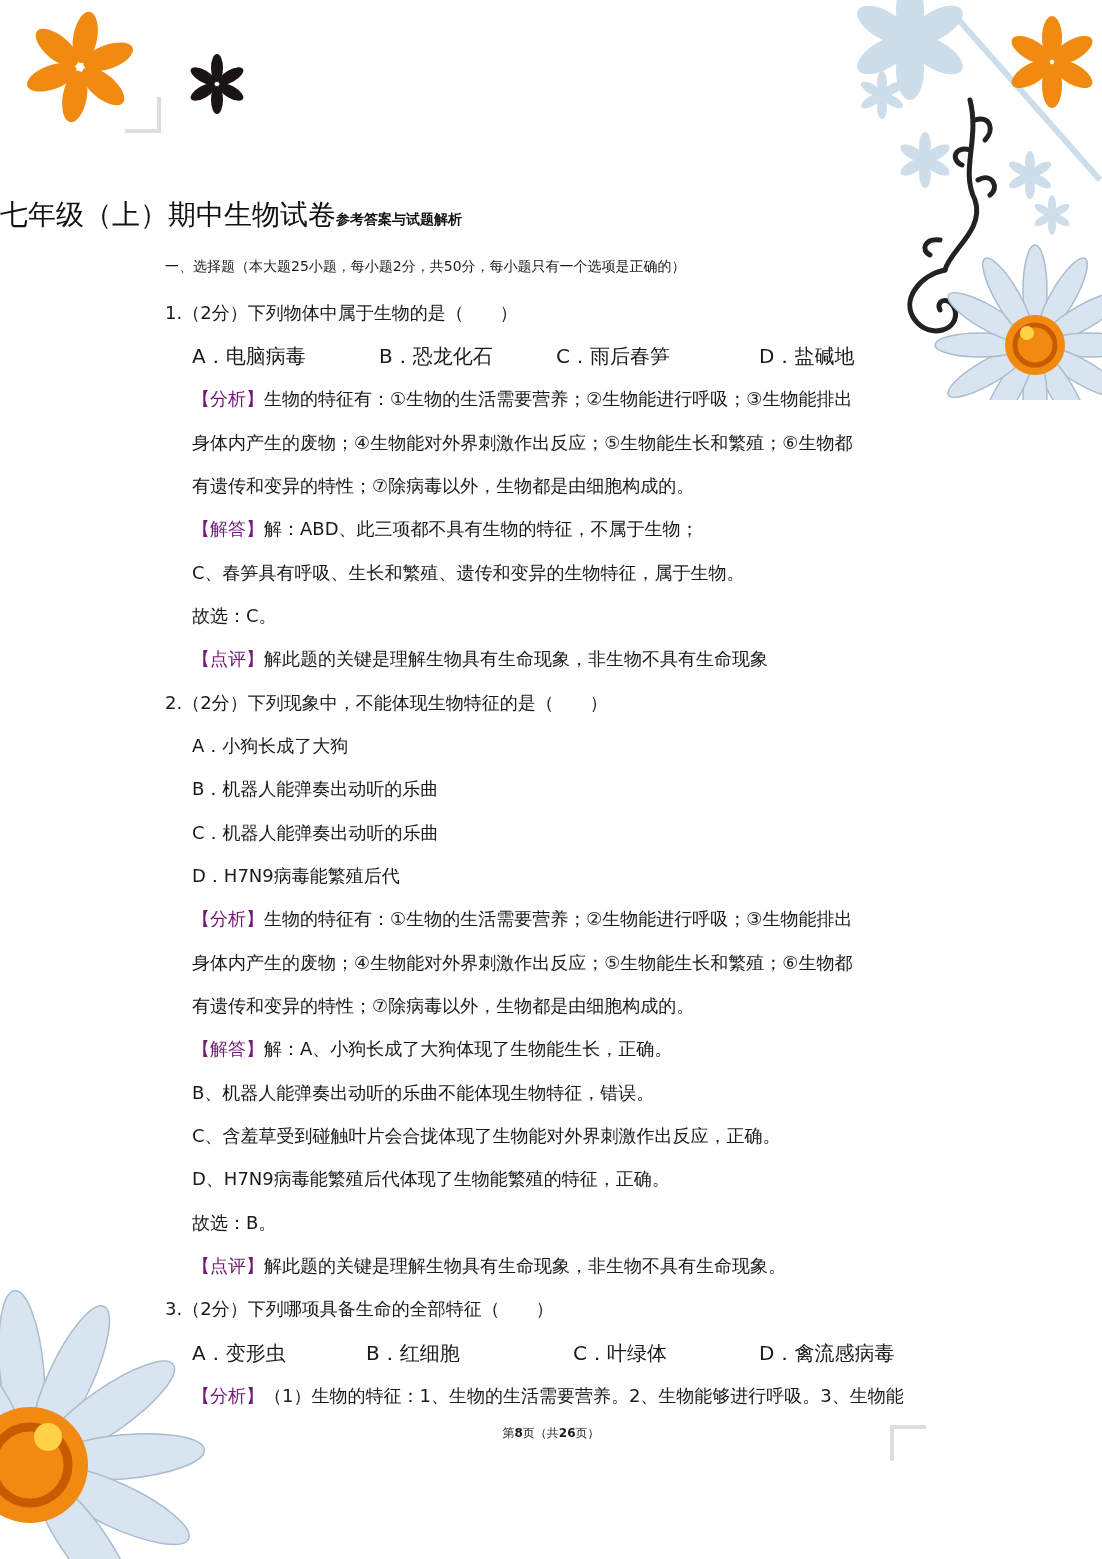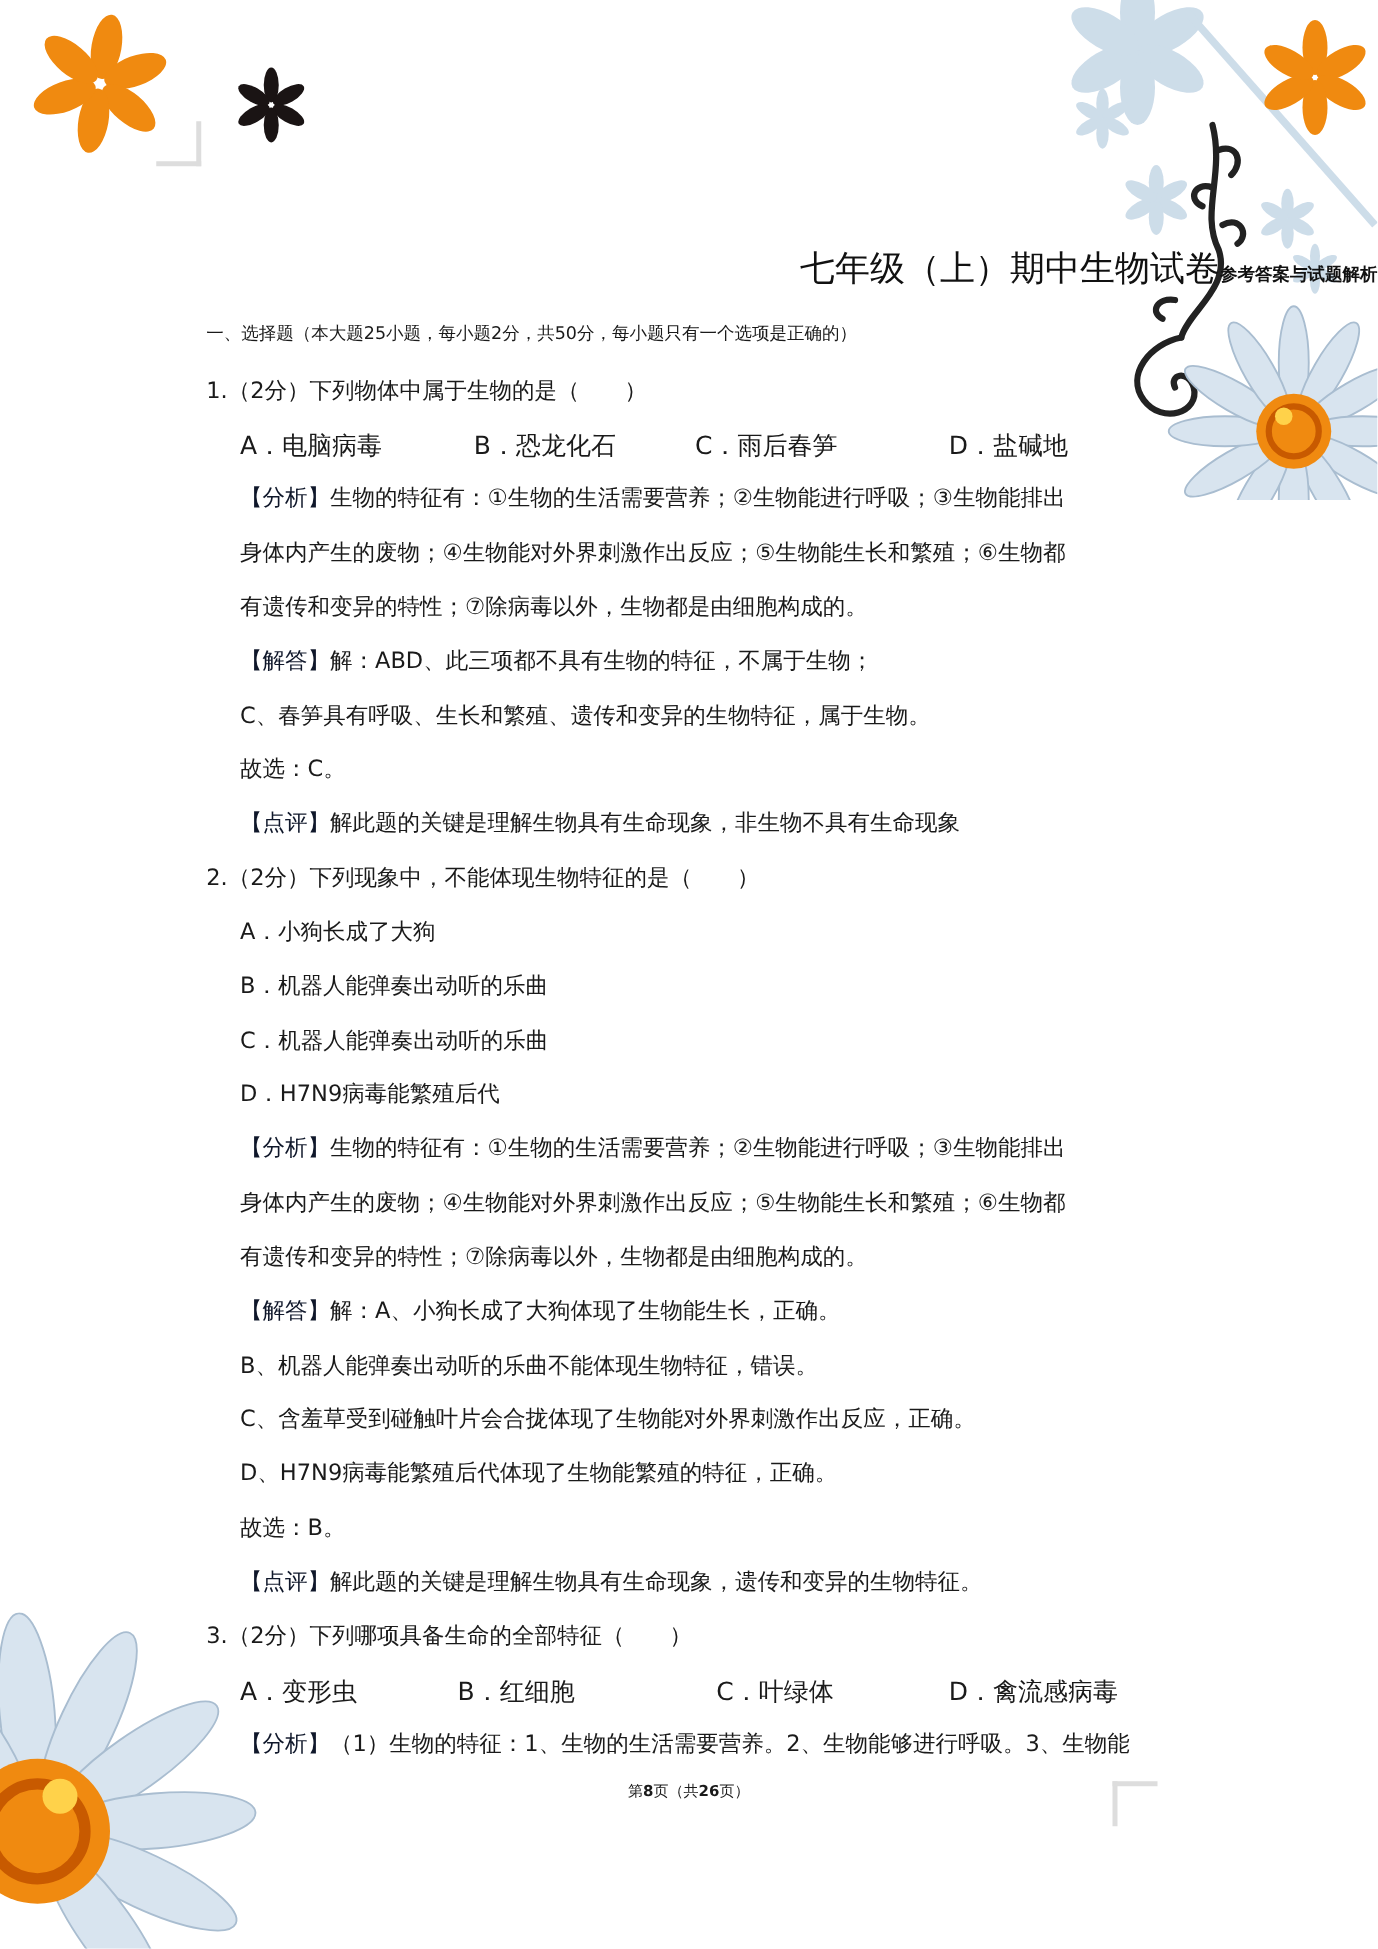--- a/index.html
+++ b/index.html
@@ -4,21 +4,21 @@
 <style>
   html, body { margin:0; padding:0; }
   body {
     width:1102px; height:1559px; position:relative; overflow:hidden;
     background:#ffffff;
     font-family: "Liberation Serif", "DejaVu Serif", serif;
     color:#1a1a1a;
   }
   .deco { position:absolute; }
   .page-title {
-    position:absolute; left:0; right:0; top:196px; text-align:right;
+    position:absolute; left:0; right:0; top:196px; text-align:left;
     font-size:28px; color:#111;
     font-family: "DejaVu Sans", "Liberation Sans", sans-serif;
     letter-spacing:0px;
   }
   .page-title .sub {
     font-size:14px; font-weight:bold;
   }
   .section-heading {
     position:absolute; left:165px; top:258px;
     font-size:14px; font-weight:normal; white-space:nowrap;
@@ -26,21 +26,21 @@
   }
   .line {
     position:absolute; font-size:18px; white-space:nowrap; line-height:24px;
     font-family: "DejaVu Sans", "Liberation Sans", sans-serif;
   }
   .q { left:165px; }
   .in { left:192px; }
   .opt-row { position:absolute; left:192px; font-size:20px; white-space:nowrap; line-height:24px;
     font-family: "DejaVu Sans", "Liberation Sans", sans-serif; }
   .opt-row span { position:absolute; top:0; }
-  .tag { color:#0f172a; }
+  .tag { color:#701a75; }
   .footer {
     position:absolute; left:0; right:0; top:1425px; text-align:center;
     font-size:12px;
     font-family: "DejaVu Sans", "Liberation Sans", sans-serif;
   }
   .footer b { font-weight:bold; }
 </style>
 </head>
 <body>
 
@@ -193,21 +193,21 @@
 <div class="line in" style="top:821px">C．机器人能弹奏出动听的乐曲</div>
 <div class="line in" style="top:864px">D．H7N9病毒能繁殖后代</div>
 <div class="line in" style="top:907px"><span class="tag">【分析】</span><span>生物的特征有：①生物的生活需要营养；②生物能进行呼吸；③生物能排出</span></div>
 <div class="line in" style="top:951px">身体内产生的废物；④生物能对外界刺激作出反应；⑤生物能生长和繁殖；⑥生物都</div>
 <div class="line in" style="top:994px">有遗传和变异的特性；⑦除病毒以外，生物都是由细胞构成的。</div>
 <div class="line in" style="top:1037px"><span class="tag">【解答】</span><span>解：A、小狗长成了大狗体现了生物能生长，正确。</span></div>
 <div class="line in" style="top:1081px">B、机器人能弹奏出动听的乐曲不能体现生物特征，错误。</div>
 <div class="line in" style="top:1124px">C、含羞草受到碰触叶片会合拢体现了生物能对外界刺激作出反应，正确。</div>
 <div class="line in" style="top:1167px">D、H7N9病毒能繁殖后代体现了生物能繁殖的特征，正确。</div>
 <div class="line in" style="top:1211px">故选：B。</div>
-<div class="line in" style="top:1254px"><span class="tag">【点评】</span><span>解此题的关键是理解生物具有生命现象，遗传和变异的生物特征。</span></div>
+<div class="line in" style="top:1254px"><span class="tag">【点评】</span><span>解此题的关键是理解生物具有生命现象，非生物不具有生命现象。</span></div>
 
 <div class="line q" style="top:1297px">3.（2分）下列哪项具备生命的全部特征（　　）</div>
 <div class="opt-row" style="top:1341px;width:700px;height:24px">
   <span style="left:0">A．变形虫</span>
   <span style="left:174px">B．红细胞</span>
   <span style="left:381px">C．叶绿体</span>
   <span style="left:567px">D．禽流感病毒</span>
 </div>
 <div class="line in" style="top:1384px"><span class="tag">【分析】</span><span>（1）生物的特征：1、生物的生活需要营养。2、生物能够进行呼吸。3、生物能</span></div>
 

